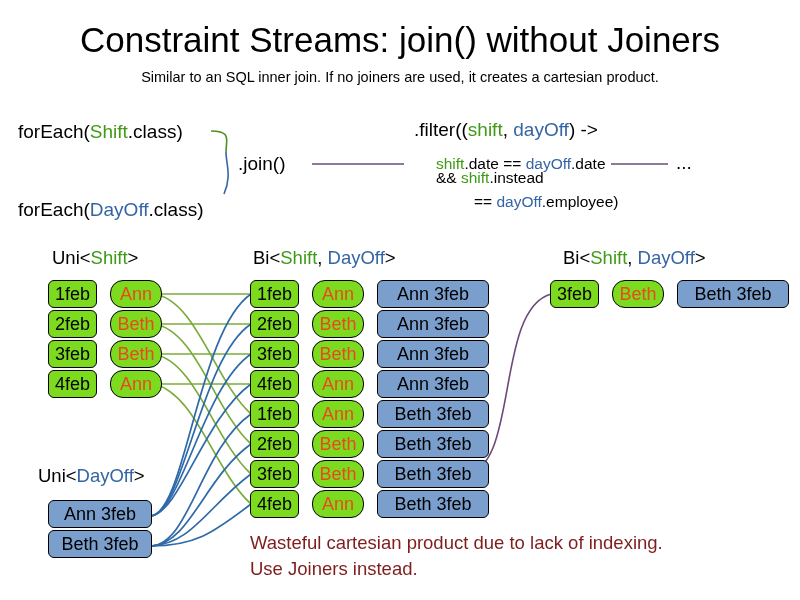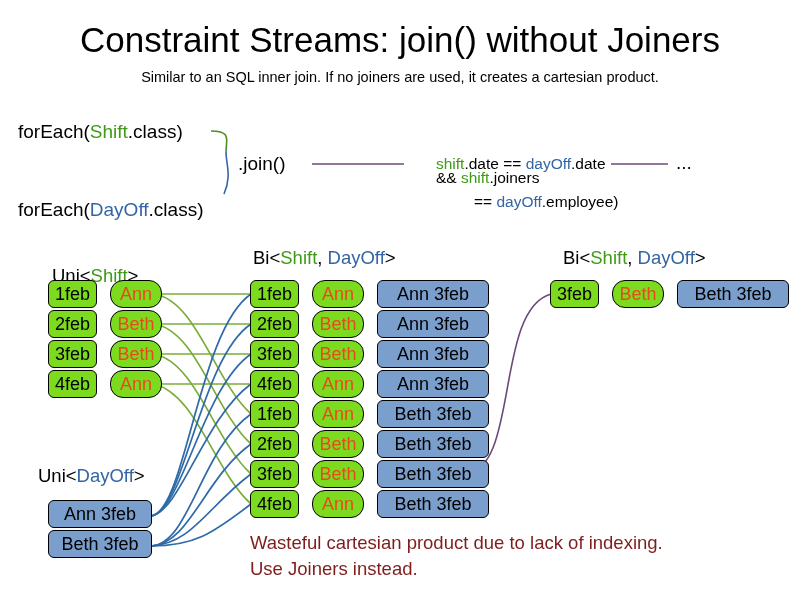--- a/index.html
+++ b/index.html
@@ -61,21 +61,21 @@
   #filter-l4      { left: 474px; top: 190px; }
   #ellipsis       { left: 676px; top: 152px; font-size: 19px; color:#000; }
 
   
   .stream-head {
     font-size: 18.5px;
     line-height: 22px;
     white-space: nowrap;
     color: #000;
   }
-  #head-uni-shift   { left: 52px;  top: 265px; }
+  #head-uni-shift   { left: 52px;  top: 247px; }
   #head-bi-mid      { left: 253px; top: 247px; }
   #head-bi-right    { left: 563px; top: 247px; }
   #head-uni-dayoff  { left: 38px;  top: 465px; }
 
   
   .tuple {
     position: absolute;
     display: flex;
     height: 28px;
     align-items: center;
@@ -123,24 +123,25 @@
 
   <div class="abs" id="title">Constraint Streams: join() without Joiners</div>
   <div class="abs code" id="foreach-shift"><span>forEach(</span><span class="g">Shift</span><span>.class)</span></div>
 
   <div class="abs" id="subtitle">Similar to an SQL inner join. If no joiners are used, it creates a cartesian product.</div>
 
   <div class="abs code" id="foreach-dayoff"><span>forEach(</span><span class="b">DayOff</span><span>.class)</span></div>
 
   <div class="abs code" id="join-label">.join()</div>
 
+  <div class="abs code" id="filter-l1"><span>.filter((</span><span class="g small">shift</span><span class="small">, </span><span class="b small">dayOff</span><span class="small">) -&gt;</span></div>
 
   <div class="abs code small" id="filter-l2"><span class="g">shift</span><span>.date == </span><span class="b">dayOff</span><span>.date</span></div>
 
-  <div class="abs code small" id="filter-l3"><span>&amp;&amp; </span><span class="g">shift</span><span>.joiners</span></div>
+  <div class="abs code small" id="filter-l3"><span>&amp;&amp; </span><span class="g">shift</span><span>.instead</span></div>
 
   <div class="abs code small" id="filter-l4"><span>== </span><span class="b">dayOff</span><span>.employee)</span></div>
 
   <div class="abs" id="ellipsis">...</div>
 
   <div class="abs stream-head" id="head-uni-shift"><span>Uni&lt;</span><span class="g">Shift</span><span>&gt;</span></div>
 
   <div class="abs stream-head" id="head-bi-mid"><span>Bi&lt;</span><span class="g">Shift</span><span>, </span><span class="b">DayOff</span><span>&gt;</span></div>
 
   <div class="abs stream-head" id="head-bi-right"><span>Bi&lt;</span><span class="g">Shift</span><span>, </span><span class="b">DayOff</span><span>&gt;</span></div>

